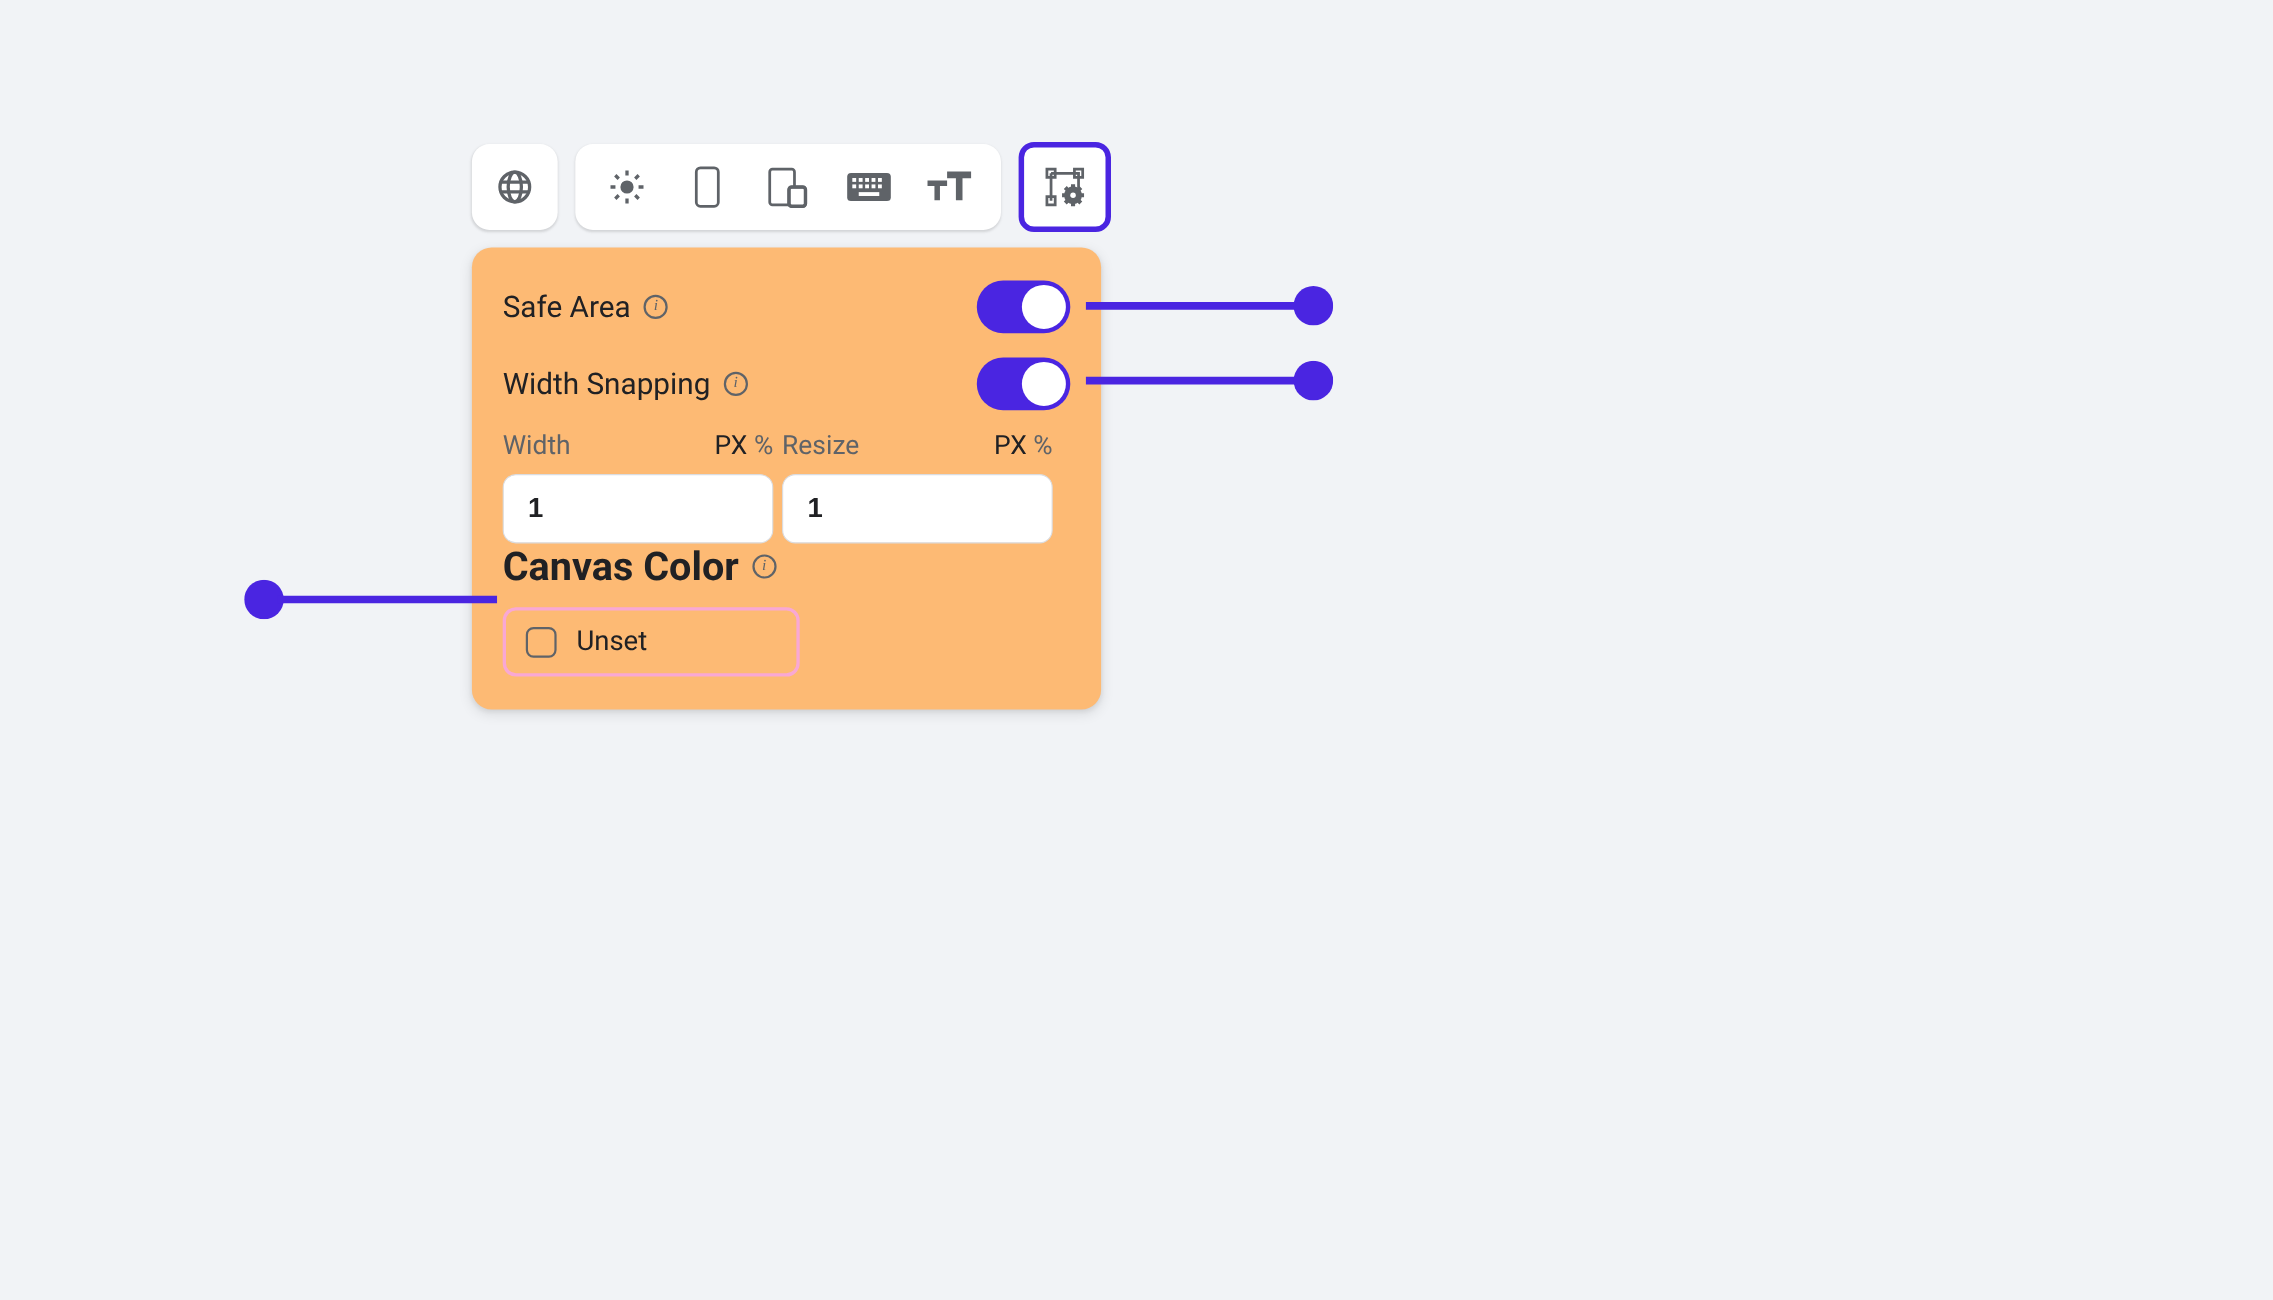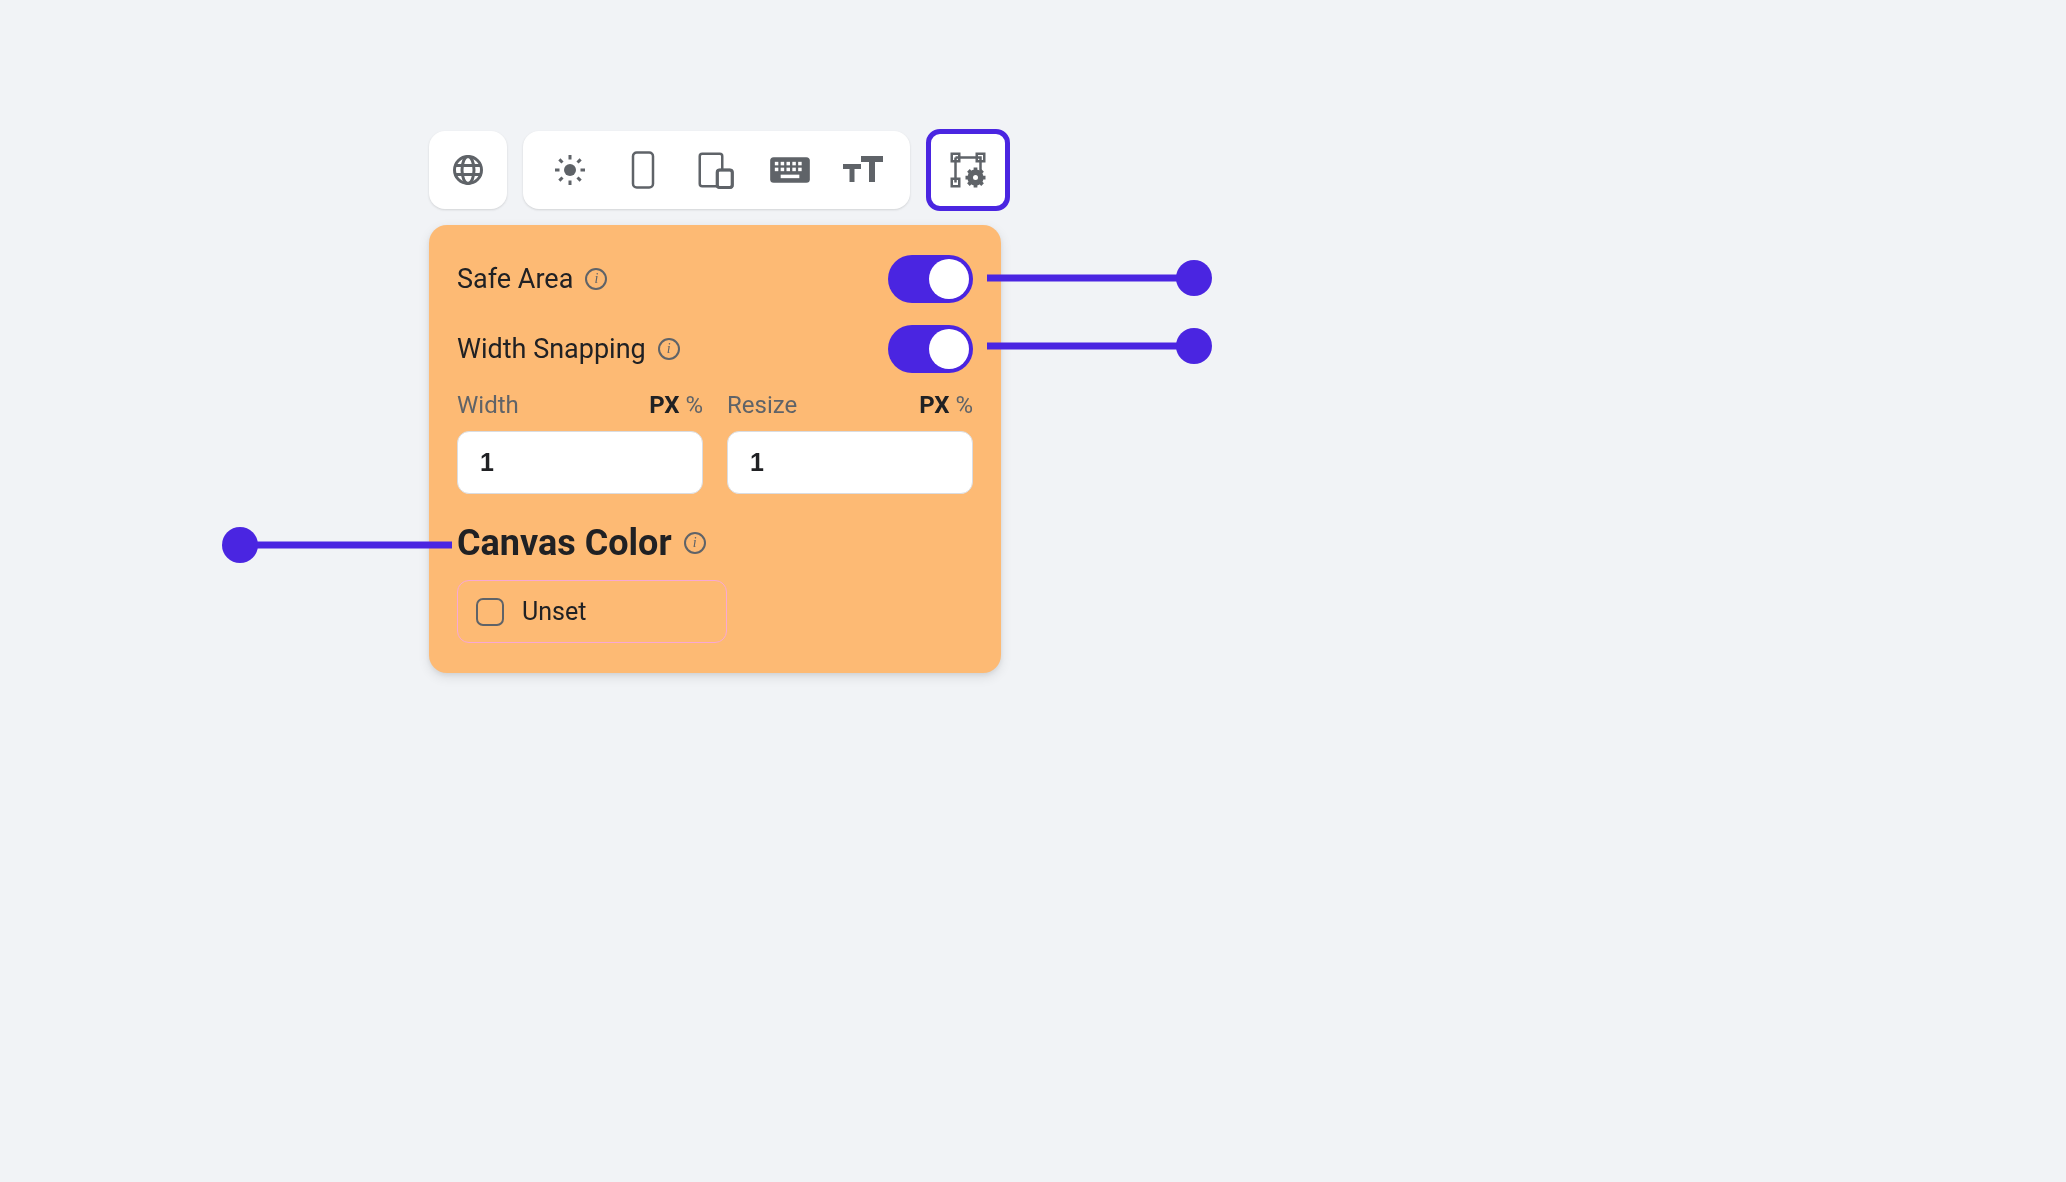--- a/index.html
+++ b/index.html
@@ -122,34 +122,33 @@
     .toggle .knob {
       position: absolute;
       right: 4px; top: 4px;
       width: 40px; height: 40px;
       background: #fff;
       border-radius: 50%;
     }
 
     .dims {
       display: flex;
-      gap: 24px;
-      margin-bottom: 28px;
+      gap: 8px;
     }
     .dim-col { width: 246px; }
     .dim-header {
       display: flex;
       justify-content: space-between;
       align-items: baseline;
       margin-bottom: 12px;
       font-size: 24px;
     }
     .dim-title { color: #5f6368; font-weight: 400; }
     .unit-wrap { display:flex; gap:6px; align-items:baseline; }
-    .unit-px { color:#202124; font-weight:700; }
+    .unit-px { color:#202124; font-weight:400; }
     .unit-pct { color:#5f6368; font-weight:400; }
     .dim-input {
       width: 100%;
       height: 63px;
       border: 1px solid #dadce0;
       border-radius: 12px;
       padding: 0 22px;
       font-size: 25px;
       font-weight: 600;
       color: #202124;
@@ -157,21 +156,21 @@
     }
 
     .cc-header {
       display: flex; align-items: center; gap: 12px;
       margin-bottom: 16px;
     }
     .cc-header .label-text { font-size: 36px; font-weight: bold; }
 
     .color-field {
       width: 270px; height: 63px;
-      border: 1px solid #f9a8d4;
+      border: 3px solid #f9a8d4;
       border-radius: 12px;
       display: flex; align-items: center;
       padding: 0 18px;
       gap: 18px;
       cursor: pointer;
     }
     .swatch {
       width: 28px; height: 28px;
       border: 2.5px solid #5f6368;
       border-radius: 7px;

